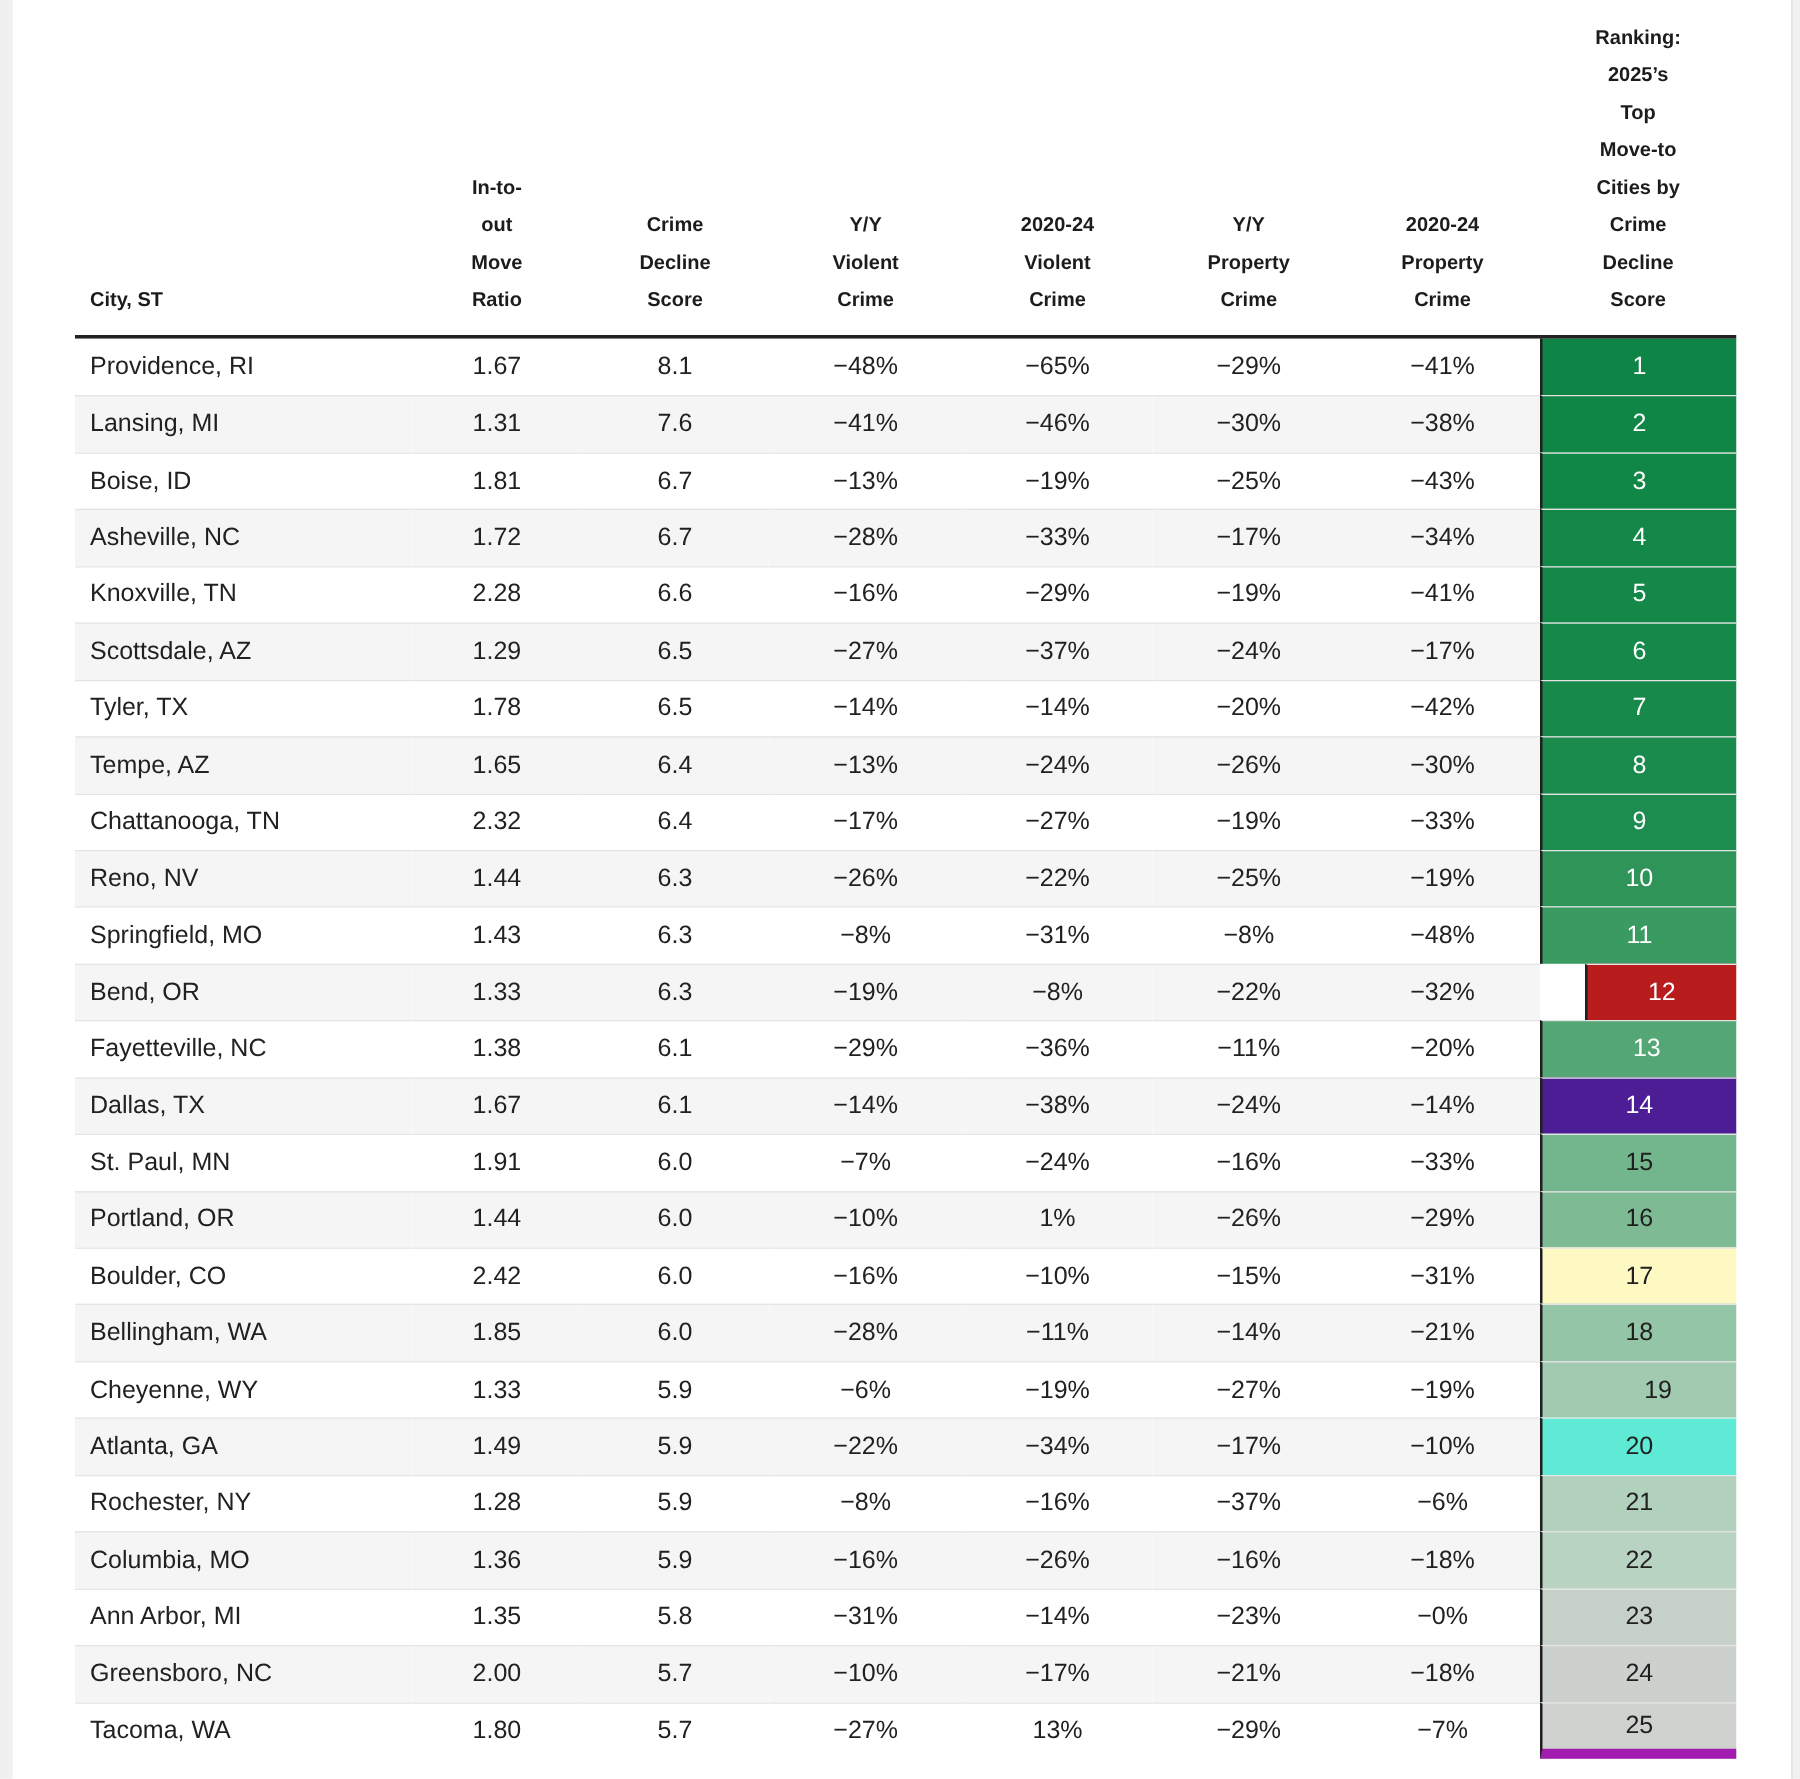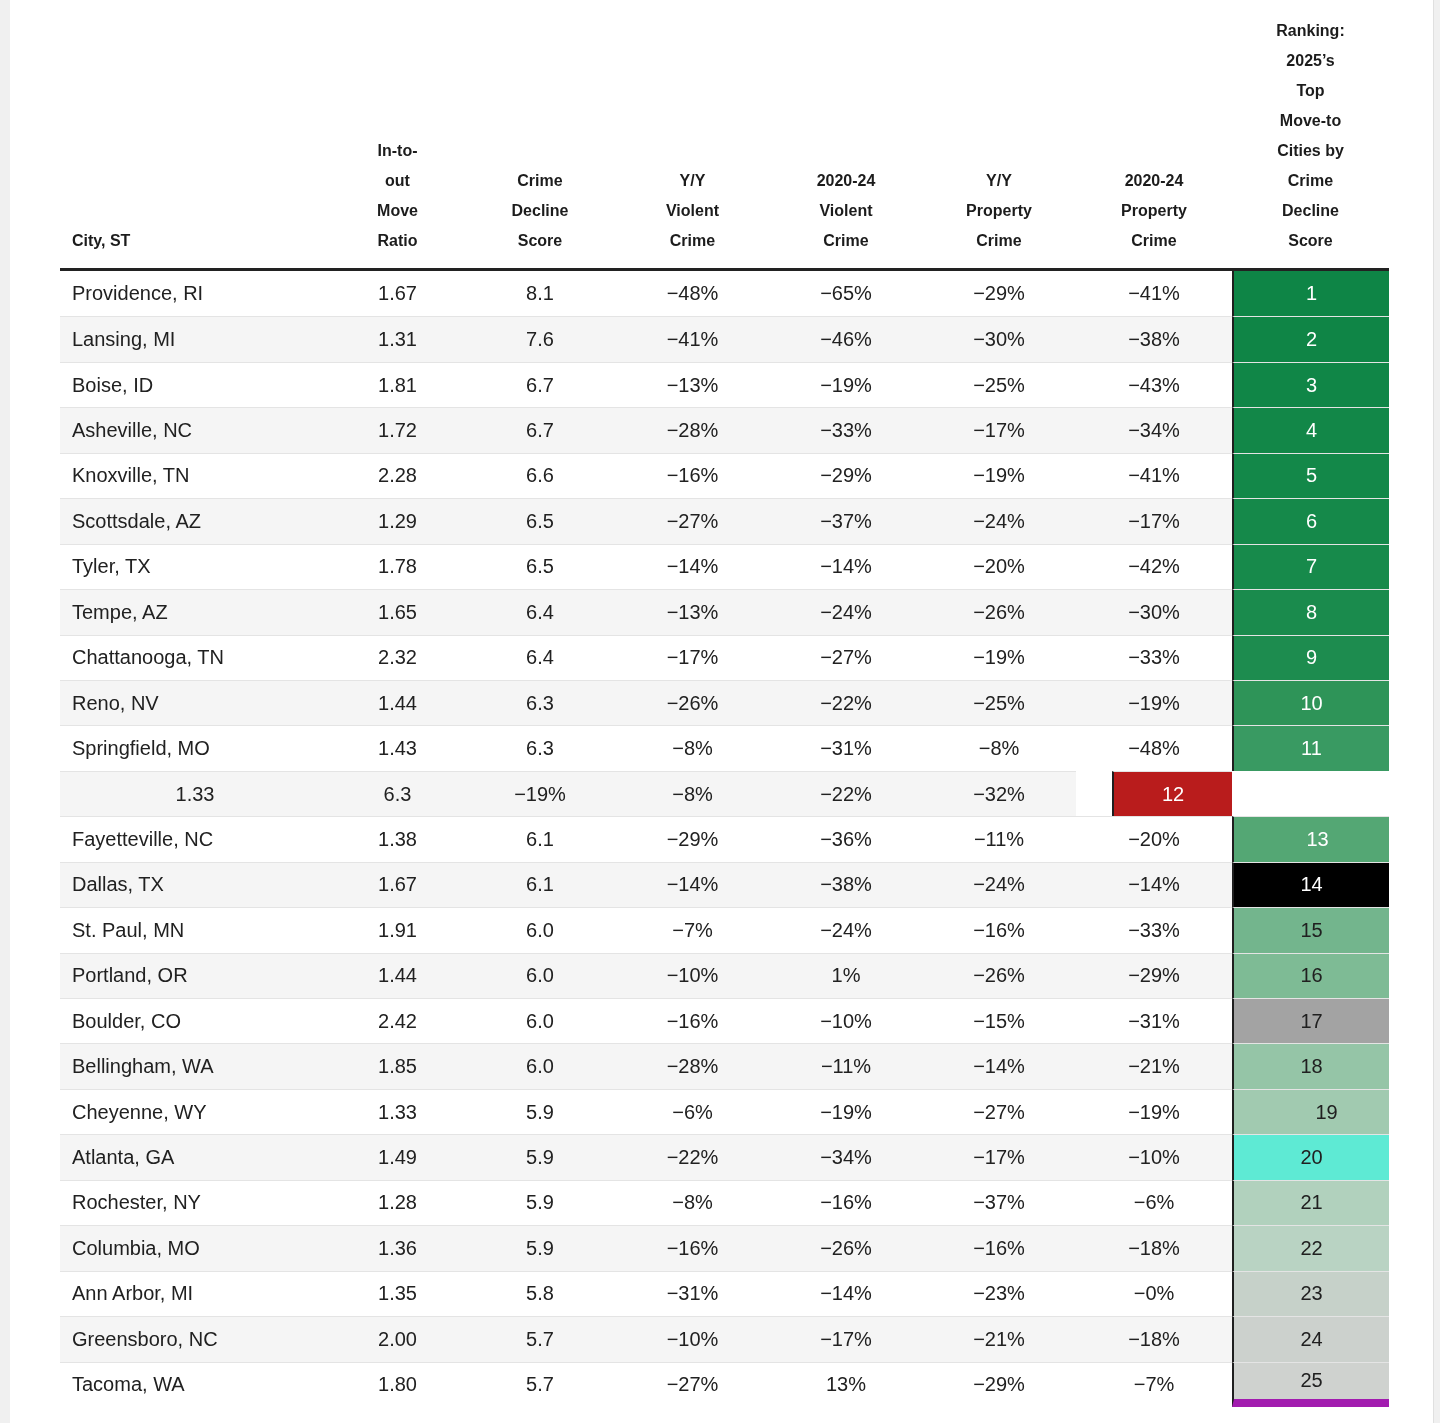--- a/index.html
+++ b/index.html
@@ -199,20 +199,21 @@
     <div class="cell city">Springfield, MO</div>
     <div class="cell">1.43</div>
     <div class="cell">6.3</div>
     <div class="cell">−8%</div>
     <div class="cell">−31%</div>
     <div class="cell">−8%</div>
     <div class="cell">−48%</div>
     <div class="cell rank" style="background: rgb(57, 154, 98); color: rgb(255, 255, 255);">11</div>
   </div>
       <div class="grid-row tr alt">
+    <div class="cell city">Bend, OR</div>
     <div class="cell">1.33</div>
     <div class="cell">6.3</div>
     <div class="cell">−19%</div>
     <div class="cell">−8%</div>
     <div class="cell">−22%</div>
     <div class="cell">−32%</div>
     <div class="cell rank" style="background: #b91c1c; color: rgb(255, 255, 255); margin-left: 36px;">12</div>
   </div>
       <div class="grid-row tr">
     <div class="cell city">Fayetteville, NC</div>
@@ -225,21 +226,21 @@
     <div class="cell rank" style="background: rgb(84, 167, 116); color: rgb(255, 255, 255); padding-left: 12px;">13</div>
   </div>
       <div class="grid-row tr alt">
     <div class="cell city">Dallas, TX</div>
     <div class="cell">1.67</div>
     <div class="cell">6.1</div>
     <div class="cell">−14%</div>
     <div class="cell">−38%</div>
     <div class="cell">−24%</div>
     <div class="cell">−14%</div>
-    <div class="cell rank" style="background: #000000; color: rgb(255, 255, 255);">14</div>
+    <div class="cell rank" style="background: #4c1d95; color: rgb(255, 255, 255);">14</div>
   </div>
       <div class="grid-row tr">
     <div class="cell city">St. Paul, MN</div>
     <div class="cell">1.91</div>
     <div class="cell">6.0</div>
     <div class="cell">−7%</div>
     <div class="cell">−24%</div>
     <div class="cell">−16%</div>
     <div class="cell">−33%</div>
     <div class="cell rank" style="background: rgb(115, 181, 141); color: rgb(32, 32, 32);">15</div>
@@ -255,21 +256,21 @@
     <div class="cell rank" style="background: rgb(126, 187, 149); color: rgb(32, 32, 32);">16</div>
   </div>
       <div class="grid-row tr">
     <div class="cell city">Boulder, CO</div>
     <div class="cell">2.42</div>
     <div class="cell">6.0</div>
     <div class="cell">−16%</div>
     <div class="cell">−10%</div>
     <div class="cell">−15%</div>
     <div class="cell">−31%</div>
-    <div class="cell rank" style="background: #a3a3a3; color: rgb(32, 32, 32);">17</div>
+    <div class="cell rank" style="background: #fef9c3; color: rgb(32, 32, 32);">17</div>
   </div>
       <div class="grid-row tr alt">
     <div class="cell city">Bellingham, WA</div>
     <div class="cell">1.85</div>
     <div class="cell">6.0</div>
     <div class="cell">−28%</div>
     <div class="cell">−11%</div>
     <div class="cell">−14%</div>
     <div class="cell">−21%</div>
     <div class="cell rank" style="background: rgb(149, 197, 167); color: rgb(32, 32, 32);">18</div>

